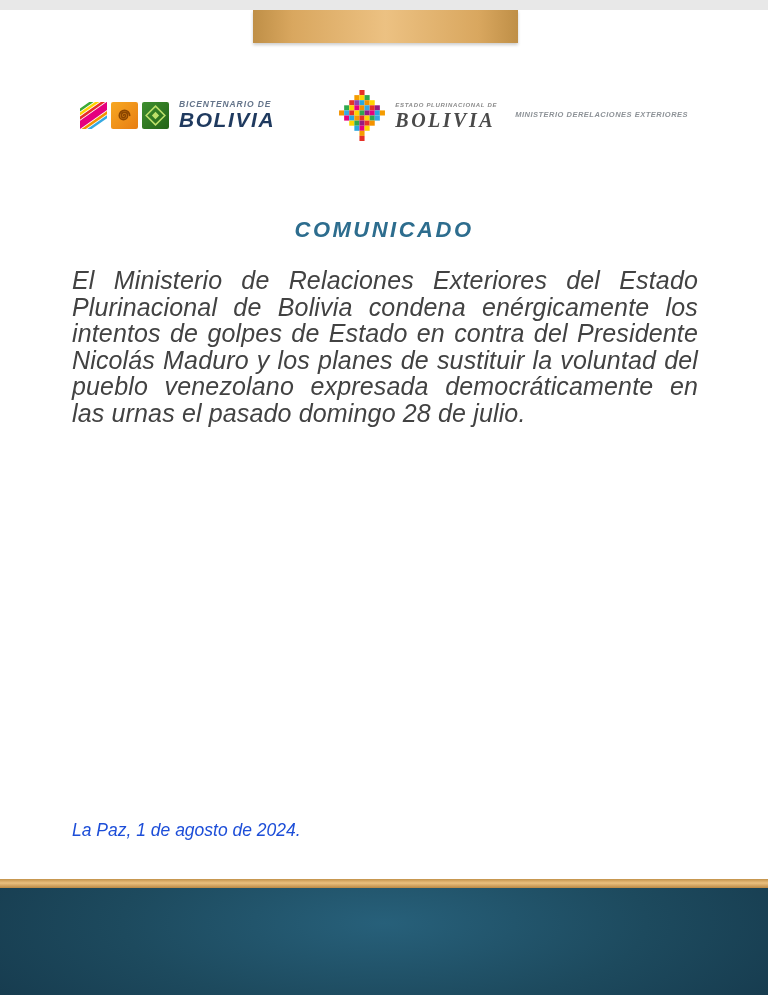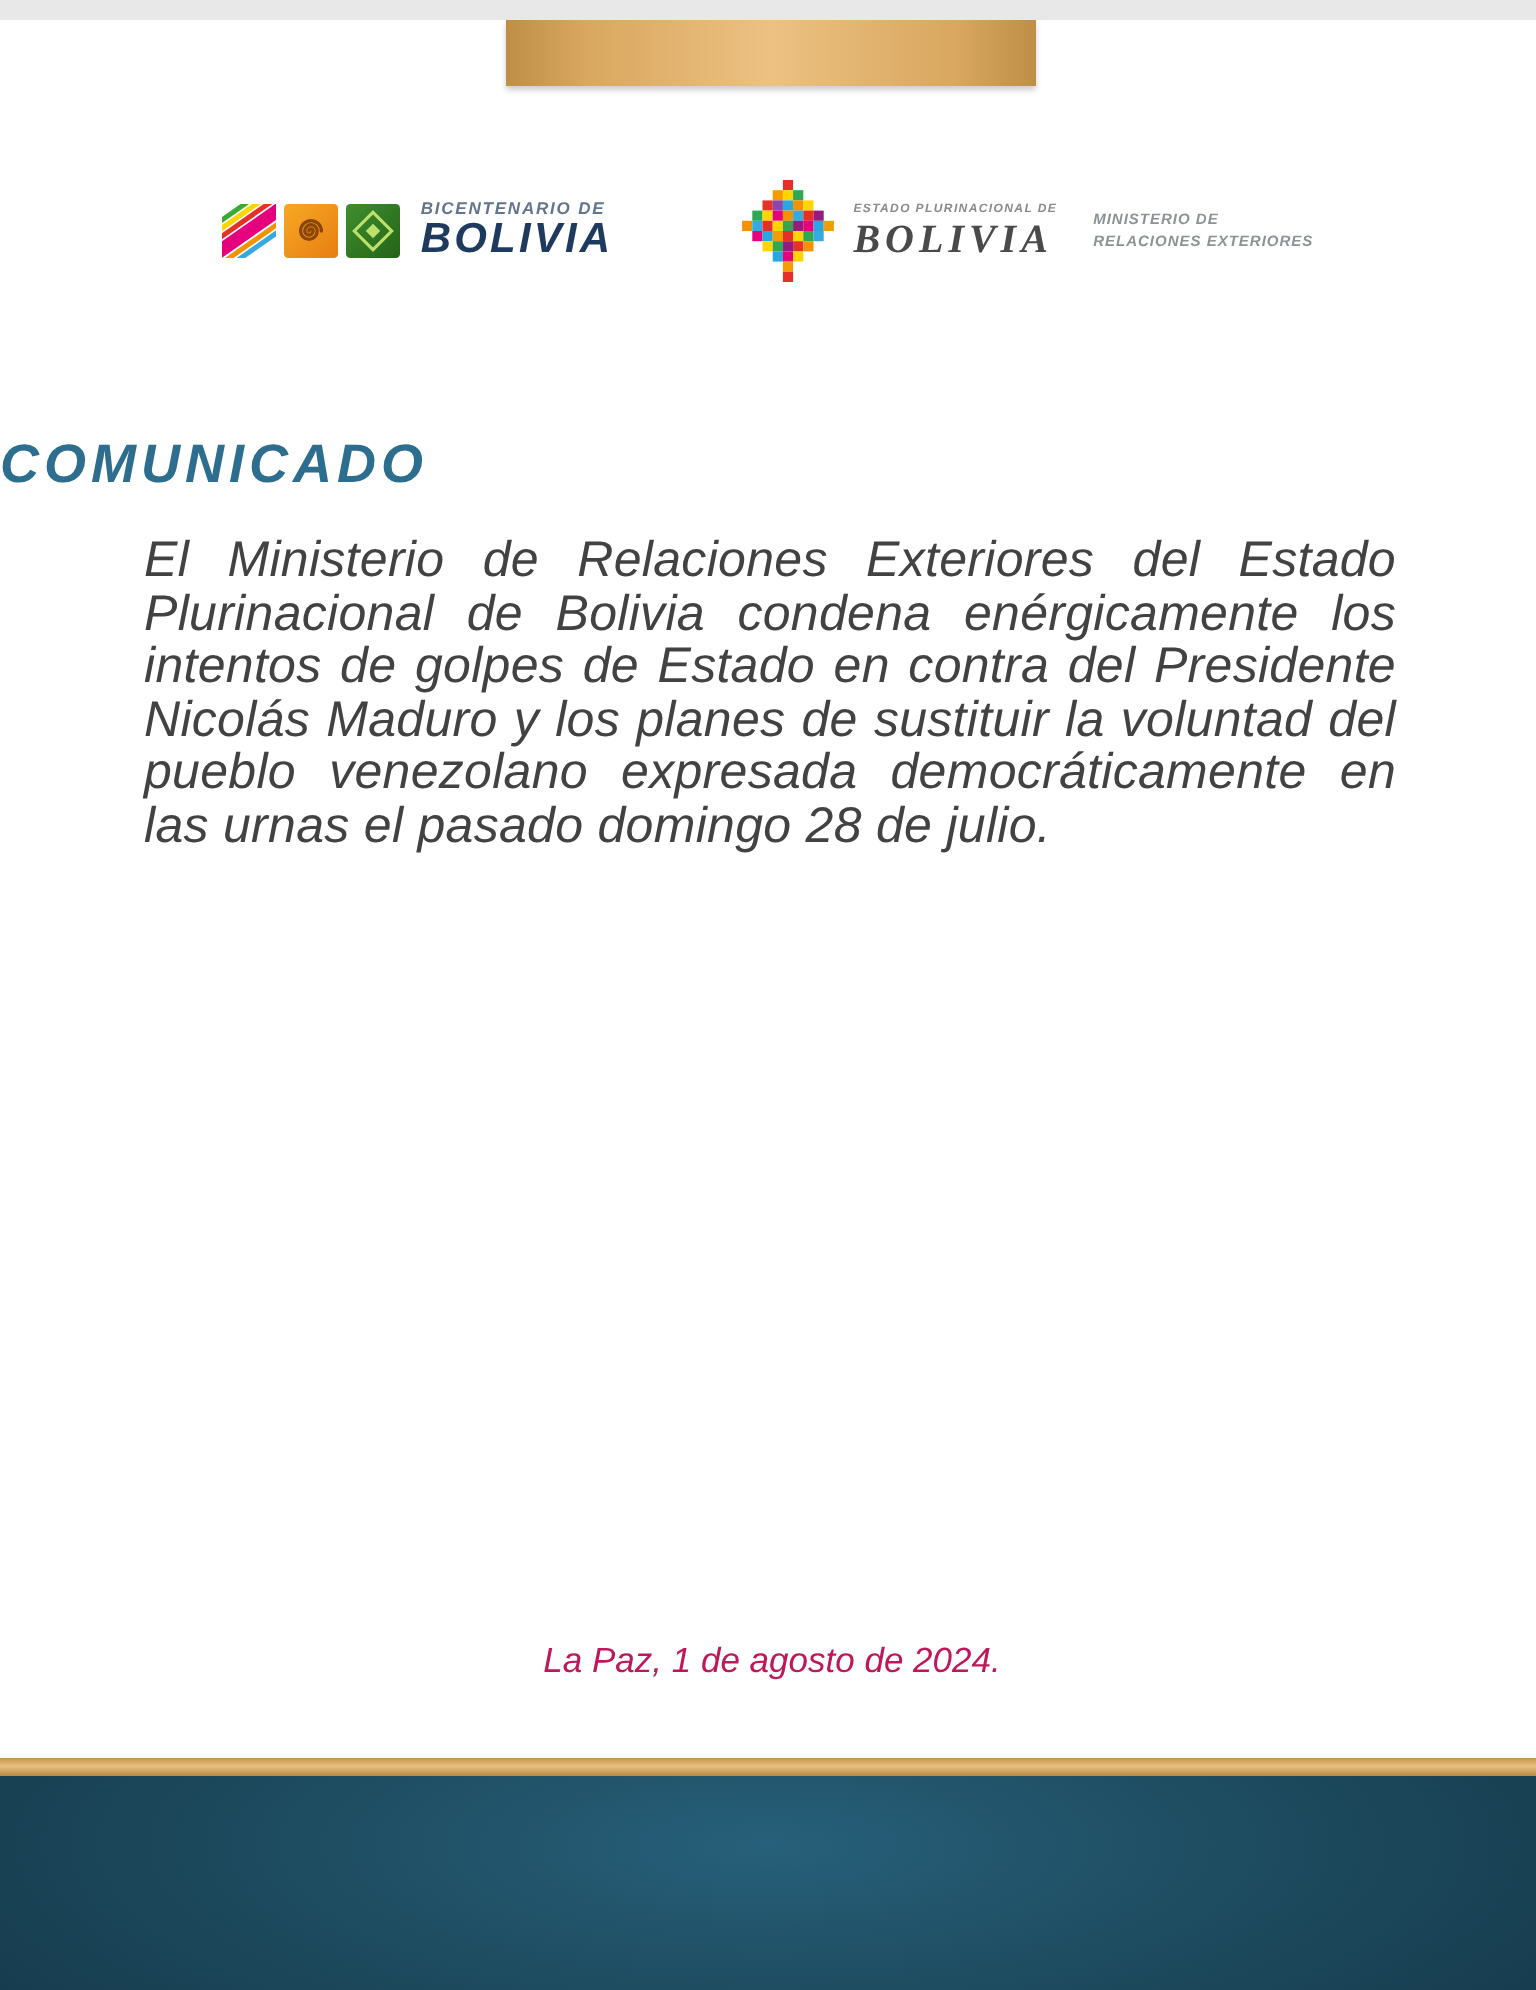--- a/index.html
+++ b/index.html
@@ -26,39 +26,39 @@
   .logo-bic .tiles { display:flex; gap:4px; }
   .logo-bic svg { display:block; }
   .bic-text { display:flex; flex-direction:column; line-height:1.05; margin-left:3px; }
   .bic-line1 { font-size:8.5px; font-weight:bold; letter-spacing:.9px; color:#64748a; }
   .bic-line2 { font-size:21px; font-weight:bold; letter-spacing:1.6px; color:#1f3a5f; }
 
   .logo-min { display:flex; align-items:center; gap:10px; }
   .min-name { display:flex; flex-direction:column; line-height:1; }
   .min-overline { font-size:6px; font-weight:bold; letter-spacing:.7px; color:#8a8a8a; margin-bottom:2px; }
   .min-country { font-family:"Liberation Serif", serif; font-size:20px; font-weight:bold; letter-spacing:2.5px; color:#4a4a4a; }
-  .min-dept { display:flex; flex-direction:column; margin-left:8px; line-height:1.4; }
+  .min-dept { display:flex; flex-direction:row; margin-left:8px; line-height:1.4;align-items:center; }
   .min-dept span { font-size:7.5px; font-weight:bold; letter-spacing:.5px; color:#8d9297; }
 
   
   .title {
     position:absolute; top:207px; left:0; width:768px; margin:0;
-    text-align:left; font-size:27px; font-weight:bold; letter-spacing:2.5px;
+    text-align:center; font-size:22px; font-weight:bold; letter-spacing:2.5px;
     color:#2d6d8e;
   }
   .body-text {
     position:absolute; top:257px; left:72px; width:626px;
     font-size:25px; line-height:26.5px; color:#424242;
     text-align:justify; letter-spacing:.15px;
   }
   .body-text p { margin:0 0 20px 0; }
 
   .dateline {
     position:absolute; top:810px; left:72px; width:628px;
-    text-align:center; font-size:17.5px; color:#be185d;
+    text-align:left; font-size:17.5px; color:#1d4ed8;
   }
 
   
   .footer { position:absolute; left:0; bottom:0; width:768px; }
   .footer .gold-line {
     height:9px;
     background:linear-gradient(180deg,#c2924b 0%, #eac07f 45%, #b98844 100%);
   }
   .footer .navy-band {
     height:117px;

